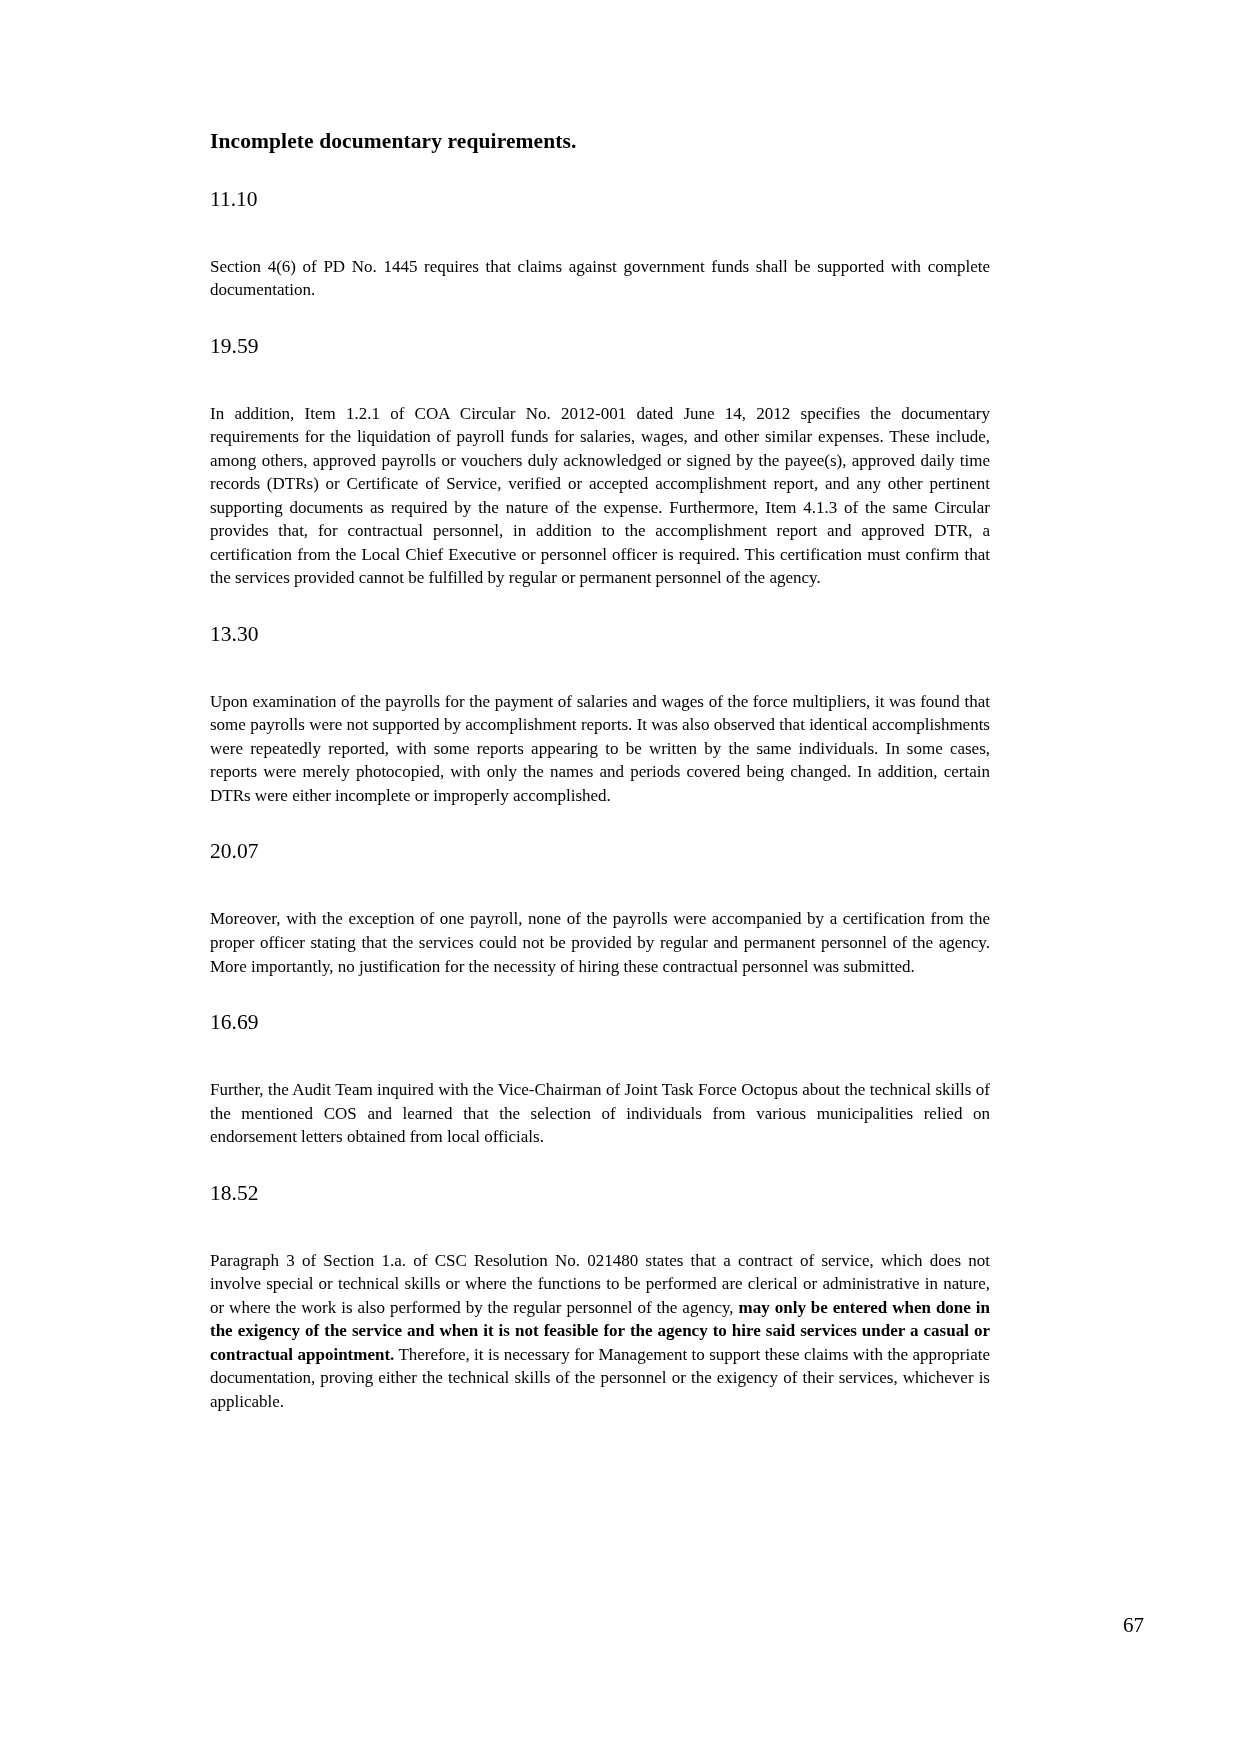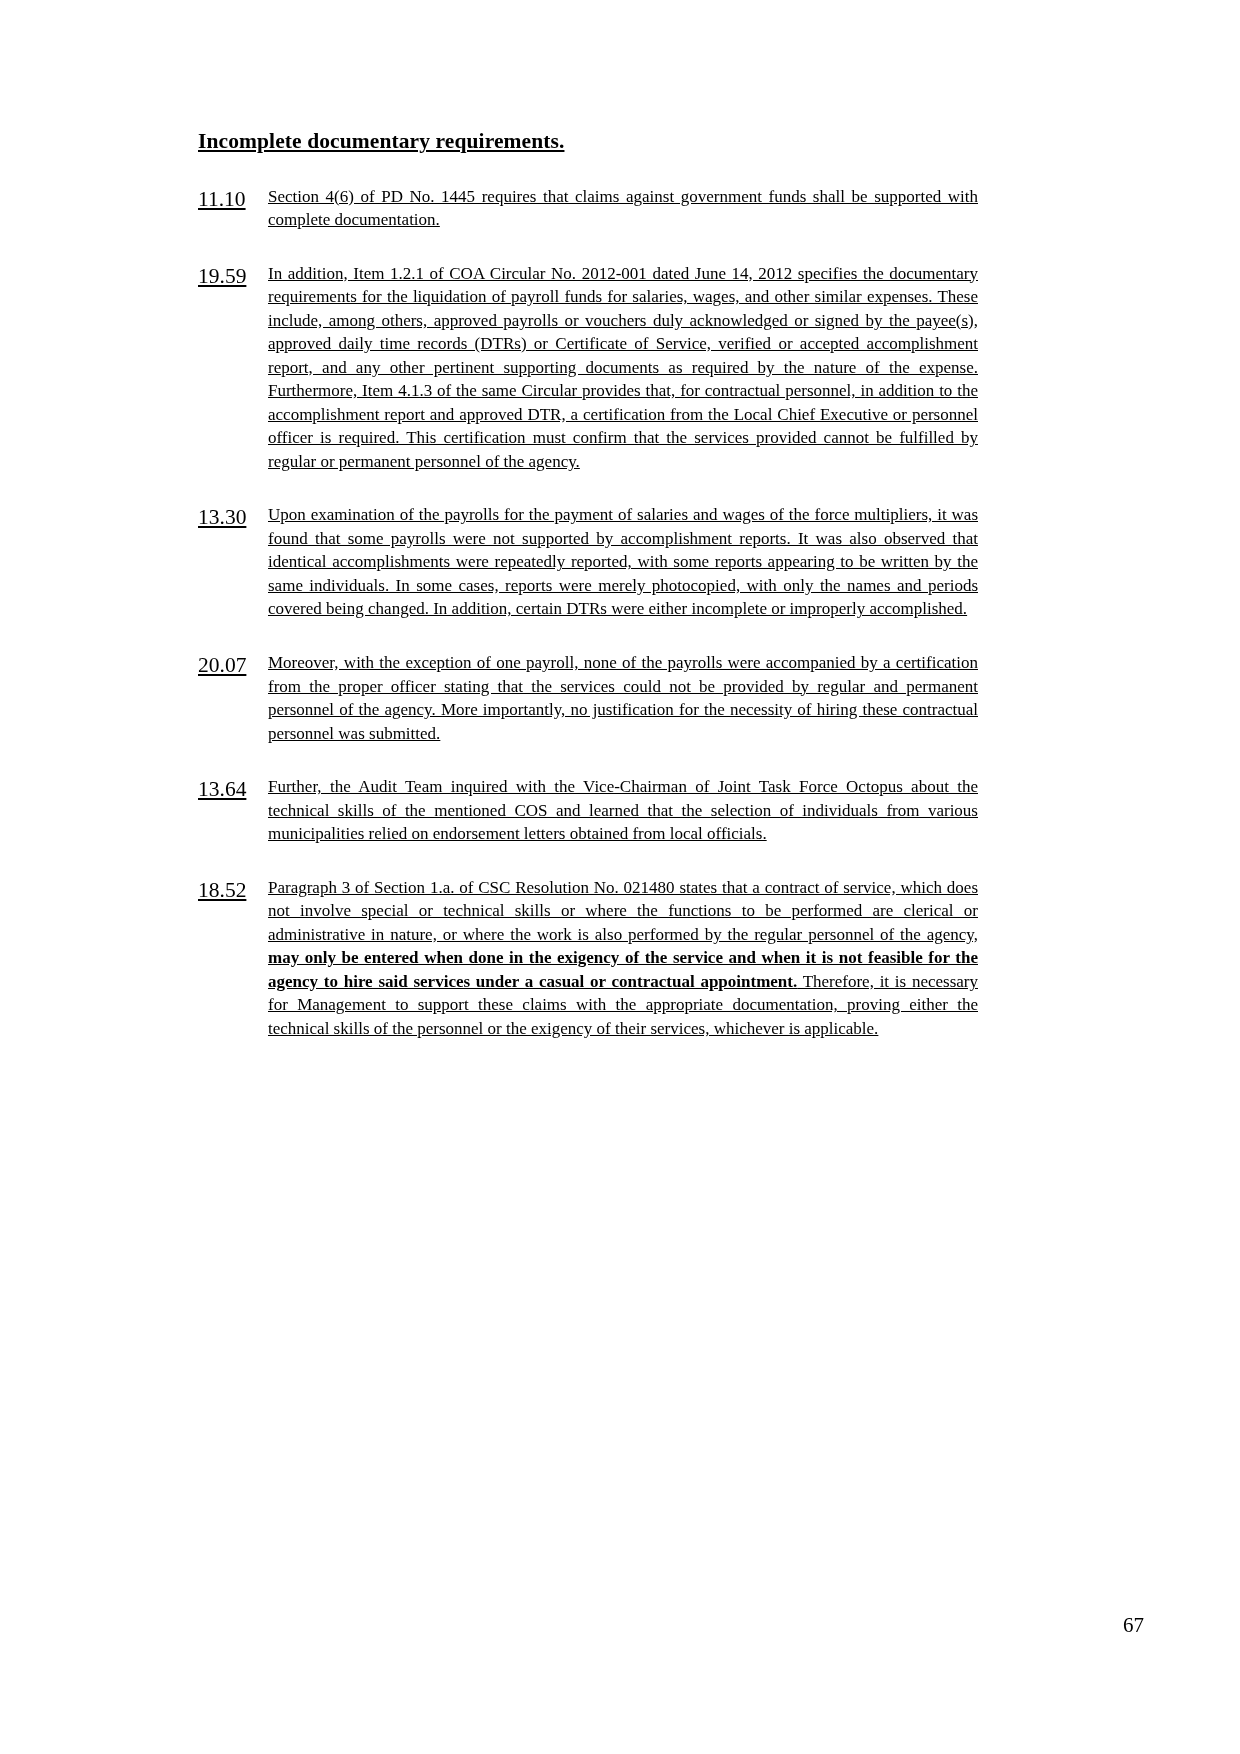--- a/index.html
+++ b/index.html
@@ -16,36 +16,36 @@
     position: relative;
     width: 1240px;
     height: 1754px;
     margin: 0 auto;
     background: #ffffff;
     box-sizing: border-box;
     overflow: hidden;
   }
   .content {
     position: absolute;
-    left: 198px;
+    left: 210px;
     top: 128px;
     width: 780px;
-    text-decoration: underline;
   }
   .section-heading {
     font-size: 21.5px;
     font-weight: bold;
     line-height: 1.28;
     margin: 0 0 29px 0;
     letter-spacing: 0.1px;
   }
   .para {
     display: flex;
     align-items: flex-start;
     margin: 0 0 30px 0;
+    flex-direction: column;
   }
   .para-num {
     flex: 0 0 70px;
     font-size: 21.5px;
     line-height: 1.385;
     white-space: nowrap;
     text-align: left;
   }
   .para-body {
     flex: 1 1 auto;
@@ -89,21 +89,21 @@
       <div class="para-num">13.30</div>
       <div class="para-body">Upon examination of the payrolls for the payment of salaries and wages of the force multipliers, it was found that some payrolls were not supported by accomplishment reports. It was also observed that identical accomplishments were repeatedly reported, with some reports appearing to be written by the same individuals. In some cases, reports were merely photocopied, with only the names and periods covered being changed. In addition, certain DTRs were either incomplete or improperly accomplished.</div>
     </div>
 
     <div class="para">
       <div class="para-num">20.07</div>
       <div class="para-body">Moreover, with the exception of one payroll, none of the payrolls were accompanied by a certification from the proper officer stating that the services could not be provided by regular and permanent personnel of the agency.  More importantly, no justification for the necessity of hiring these contractual personnel was submitted.</div>
     </div>
 
     <div class="para">
-      <div class="para-num">13.64</div>
+      <div class="para-num">16.69</div>
       <div class="para-body">Further, the Audit Team inquired with the Vice-Chairman of Joint Task Force Octopus about the technical skills of the mentioned COS and learned that the selection of individuals from various municipalities relied on endorsement letters obtained from local officials.</div>
     </div>
 
     <div class="para">
       <div class="para-num">18.52</div>
       <div class="para-body"><span>Paragraph 3 of Section 1.a. of CSC Resolution No. 021480 states that a contract of service, which does not involve special or technical skills or where the functions to be performed are clerical or administrative in nature, or where the work is also performed by the regular personnel of the agency, </span><b>may only be entered when done in the exigency of the service and when it is not feasible for the agency to hire said services under a casual or contractual appointment.</b><span>  Therefore, it is necessary for Management to support these claims with the appropriate documentation, proving either the technical skills of the personnel or the exigency of their services, whichever is applicable.</span></div>
     </div>
 
   </div>
 

